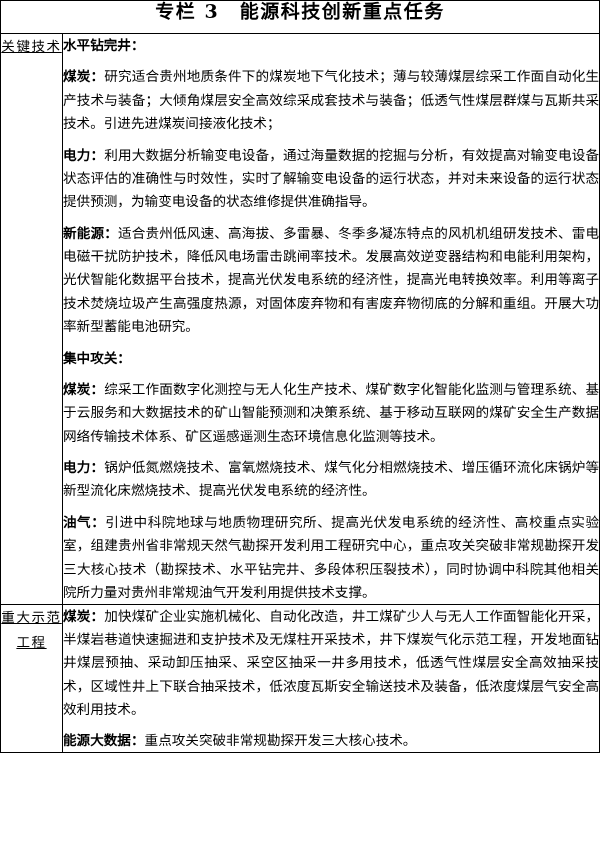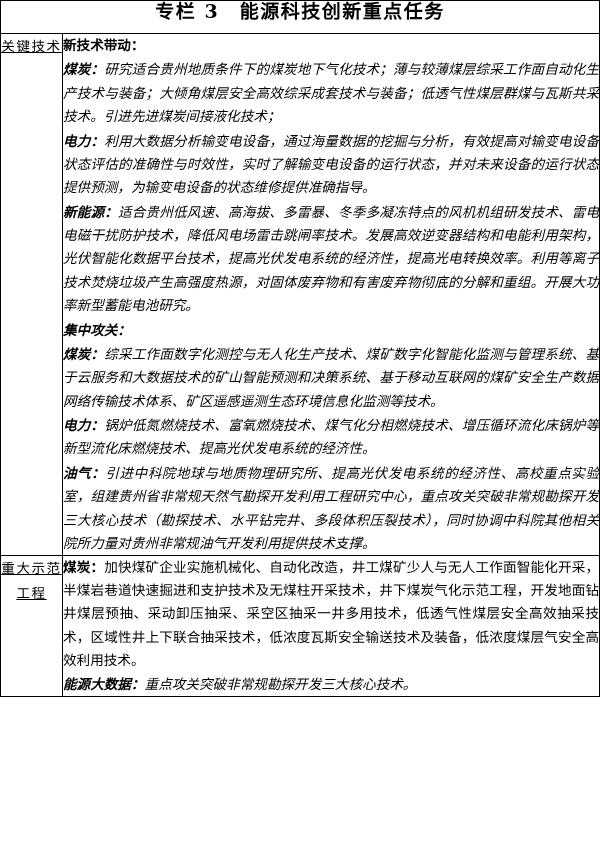--- a/index.html
+++ b/index.html
@@ -76,22 +76,21 @@
   .para {
     font-size: 13.6px;
     line-height: 1.72;
     text-align: justify;
     text-justify: inter-ideograph;
     margin: 0;
     text-indent: 0;
     word-break: break-all;
   }
   .para + .para {
-    margin-top: 1px;
-    font-style: italic;
+    margin-top: 8px;
   }
 
   .heading {
     font-weight: bold;
   }
   .lead {
     font-weight: bold;
   }
 
   
@@ -112,21 +111,21 @@
         <td class="title-cell" colspan="2">
           <span class="title-text">专栏 3　能源科技创新重点任务</span>
         </td>
       </tr>
 
       <tr>
         <td class="label-cell">
           <span class="label-text">关键技术</span>
         </td>
         <td class="content-cell">
-          <p class="para heading"><span>新技术带动：</span></p>
+          <p class="para heading"><span>水平钻完井：</span></p>
           <p class="para"><span class="lead">煤炭：</span><span>研究适合贵州地质条件下的煤炭地下气化技术；薄与较薄煤层综采工作面自动化生产技术与装备；大倾角煤层安全高效综采成套技术与装备；低透气性煤层群煤与瓦斯共采技术。引进先进煤炭间接液化技术；</span></p>
           <p class="para"><span class="lead">电力：</span><span>利用大数据分析输变电设备，通过海量数据的挖掘与分析，有效提高对输变电设备状态评估的准确性与时效性，实时了解输变电设备的运行状态，并对未来设备的运行状态提供预测，为输变电设备的状态维修提供准确指导。</span></p>
           <p class="para"><span class="lead">新能源：</span><span>适合贵州低风速、高海拔、多雷暴、冬季多凝冻特点的风机机组研发技术、雷电电磁干扰防护技术，降低风电场雷击跳闸率技术。发展高效逆变器结构和电能利用架构，光伏智能化数据平台技术，提高光伏发电系统的经济性，提高光电转换效率。利用等离子技术焚烧垃圾产生高强度热源，对固体废弃物和有害废弃物彻底的分解和重组。开展大功率新型蓄能电池研究。</span></p>
           <p class="para heading"><span>集中攻关：</span></p>
           <p class="para"><span class="lead">煤炭：</span><span>综采工作面数字化测控与无人化生产技术、煤矿数字化智能化监测与管理系统、基于云服务和大数据技术的矿山智能预测和决策系统、基于移动互联网的煤矿安全生产数据网络传输技术体系、矿区遥感遥测生态环境信息化监测等技术。</span></p>
           <p class="para"><span class="lead">电力：</span><span>锅炉低氮燃烧技术、富氧燃烧技术、煤气化分相燃烧技术、增压循环流化床锅炉等新型流化床燃烧技术、提高光伏发电系统的经济性。</span></p>
           <p class="para"><span class="lead">油气：</span><span>引进中科院地球与地质物理研究所、提高光伏发电系统的经济性、高校重点实验室，组建贵州省非常规天然气勘探开发利用工程研究中心，重点攻关突破非常规勘探开发三大核心技术（勘探技术、水平钻完井、多段体积压裂技术），同时协调中科院其他相关院所力量对贵州非常规油气开发利用提供技术支撑。</span></p>
         </td>
       </tr>
 

